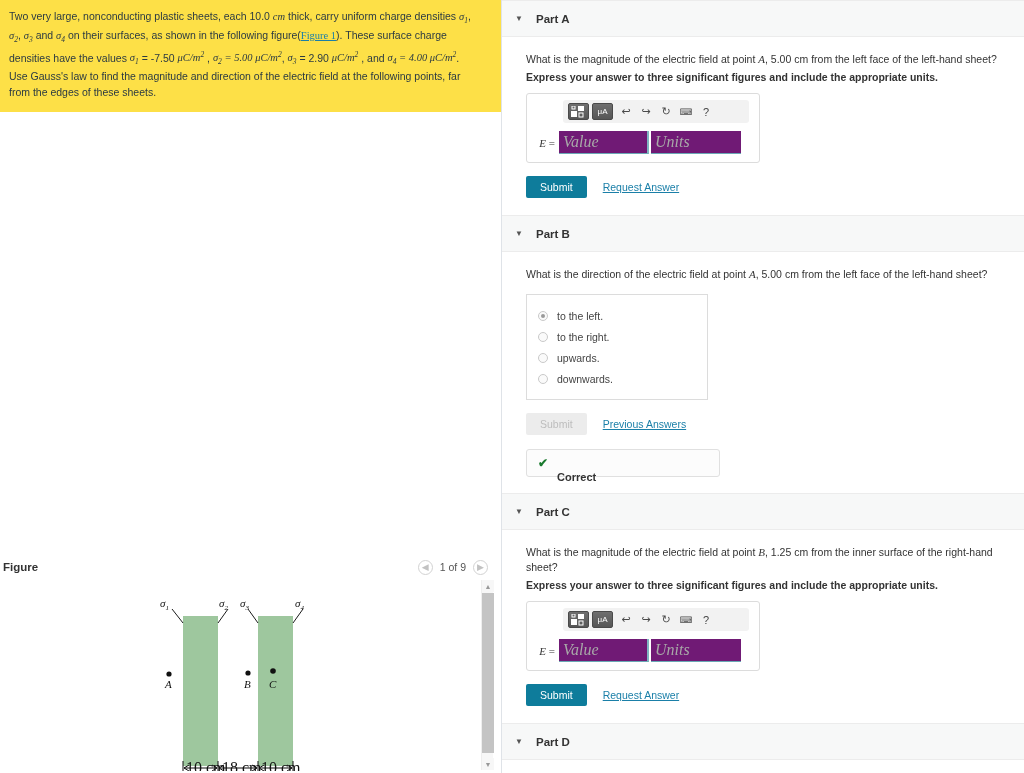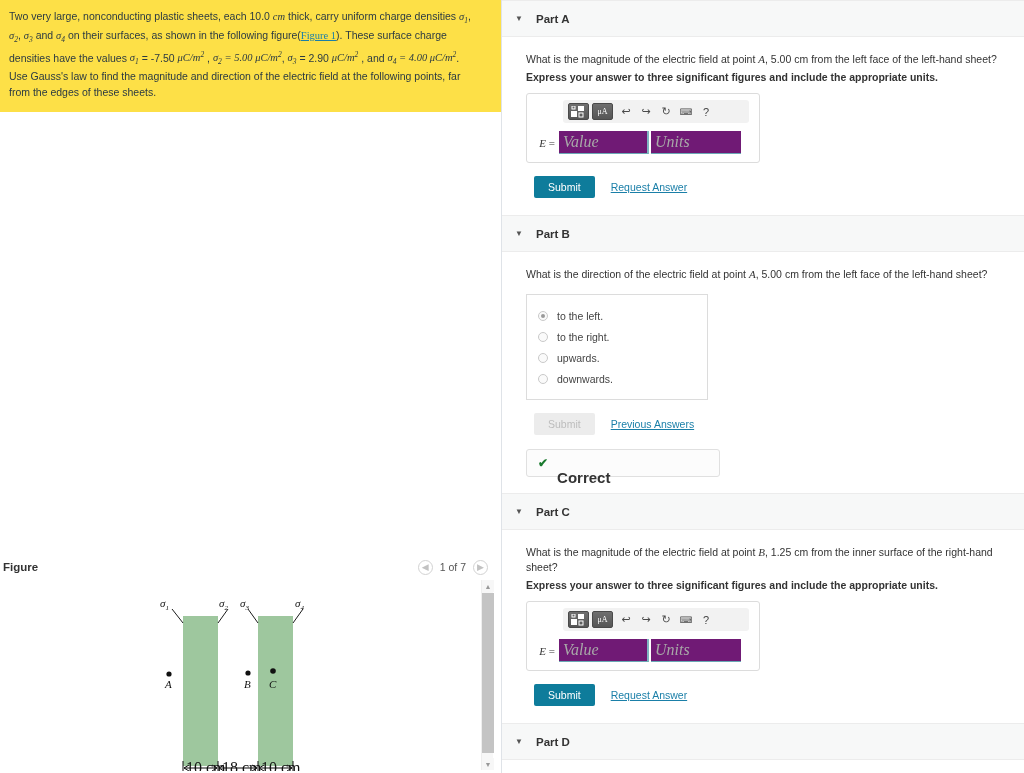--- a/index.html
+++ b/index.html
@@ -145,21 +145,21 @@
     width: 21px; height: 17px;
     background: linear-gradient(#6f6f6f,#565656);
     border: 1px solid #4a4a4a;
     border-radius: 2px;
     display: flex; align-items: center; justify-content: center;
     cursor: pointer;
     margin-right: 3px;
     position: relative;
   }
   .tb-btn.tmpl { padding: 2px; }
-  .tb-btn.mu { font-size: 8px; color: #fff; font-family: Liberation Serif, serif; }
+  .tb-btn.mu { font-size: 8px; color: #fff; font-family: Liberation Sans, sans-serif; }
   .tb-icon {
     width: 20px; height: 18px;
     display: flex; align-items: center; justify-content: center;
     color: #4a4a4a; font-size: 11px; cursor: pointer;
   }
   .tb-icon.kbd { font-size: 9px; }
   .tb-icon.help { font-size: 11px; color: #444; }
 
   .input-row { display: flex; align-items: center; margin-top: 8px; }
   .eq-label {
@@ -188,21 +188,20 @@
   .btn-row { display: flex; align-items: center; margin-top: 13px; }
   .submit-btn {
     background: #0e7c9b;
     color: #fff;
     border: none;
     border-radius: 2px;
     font-size: 10.5px;
     font-family: "Liberation Sans", sans-serif;
     padding: 5px 14px;
     cursor: pointer;
-    margin-left: 8px;
   }
   .submit-btn.disabled {
     background: #ececec;
     color: #bdbdbd;
     cursor: default;
   }
   .link-btn {
     color: #1a7fa8;
     font-size: 10.5px;
     text-decoration: underline;
@@ -246,41 +245,41 @@
     margin-top: 14px;
     border: 1px solid #e0e0e0;
     border-radius: 3px;
     width: 194px;
     height: 28px;
     display: flex; align-items: center;
     padding-left: 11px;
     background: #fcfcfc;
   }
   .check { color: #1a7a2e; font-size: 12px; font-weight: bold; margin-right: 9px; }
-  .correct-label { font-size: 15px; font-weight: bold; color: #333; margin-top: 28px; }
+  .correct-label { font-size: 11px; font-weight: bold; color: #333; margin-top: 28px; }
 </style>
 </head>
 <body>
 
 <div class="page">
 
   <div class="left-col">
 
     <div class="problem-panel">
       <div class="problem-text">
         <span class="sans">Two very large, nonconducting plastic sheets, each 10.0&nbsp;</span><span class="mathit">cm</span><span class="sans"> thick, carry uniform charge densities </span><span class="mathit">σ<sub>1</sub></span><span class="sans">, </span><span class="mathit">σ<sub>2</sub></span><span class="sans">, </span><span class="mathit">σ<sub>3</sub></span><span class="sans"> and </span><span class="mathit">σ<sub>4</sub></span><span class="sans"> on their surfaces, as shown in the following figure(</span><span class="fig-link">Figure 1</span><span class="sans">). These surface charge densities have the values </span><span class="mathit">σ<sub>1</sub></span><span class="sans"> = -7.50 </span><span class="mathit">μC/m<sup>2</sup></span><span class="sans"> , </span><span class="mathit">σ<sub>2</sub> = 5.00 μC/m<sup>2</sup></span><span class="sans">, </span><span class="mathit">σ<sub>3</sub></span><span class="sans"> = 2.90 </span><span class="mathit">μC/m<sup>2</sup></span><span class="sans"> , and </span><span class="mathit">σ<sub>4</sub> = 4.00 μC/m<sup>2</sup></span><span class="sans">. Use Gauss's law to find the magnitude and direction of the electric field at the following points, far from the edges of these sheets.</span>
       </div>
     </div>
 
     <div class="figure-section">
       <div class="figure-header">
         <div class="figure-title">Figure</div>
         <div class="fig-nav">
           <div class="nav-circle">◀</div>
-          <div class="nav-count">1 of 7</div>
+          <div class="nav-count">1 of 9</div>
           <div class="nav-circle">▶</div>
         </div>
       </div>
 
       <div class="figure-viewport">
         <svg class="fig-canvas" viewBox="0 0 481 190">
 
           <rect x="183" y="35" width="35" height="150" fill="#9ec79e"></rect>
 
           <rect x="258" y="35" width="35" height="150" fill="#9ec79e"></rect>

